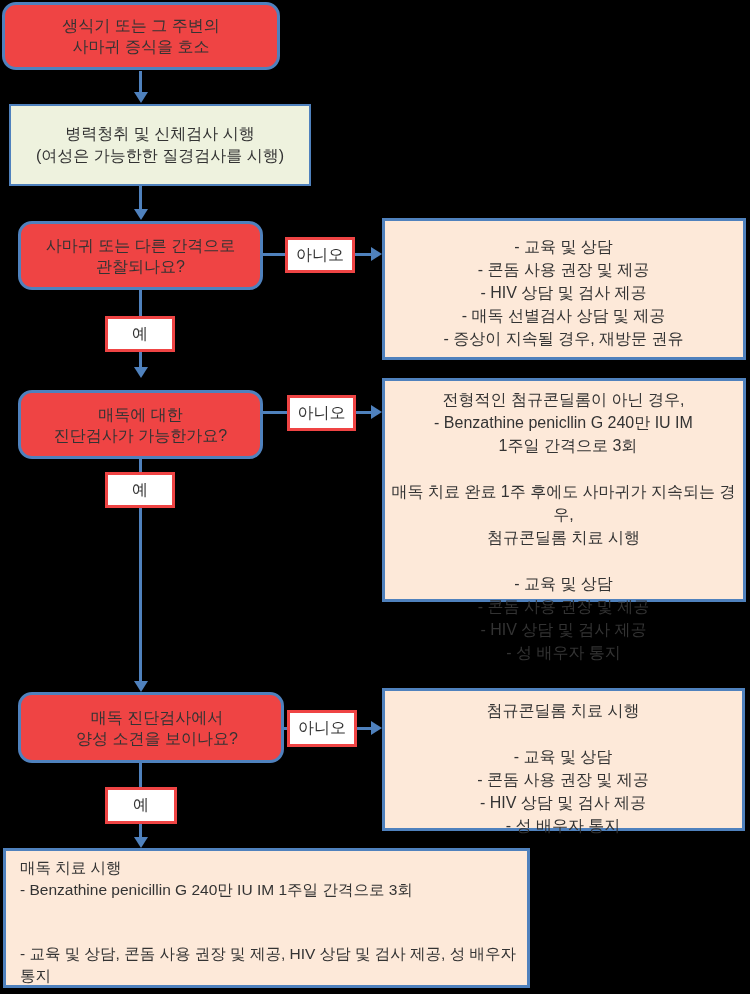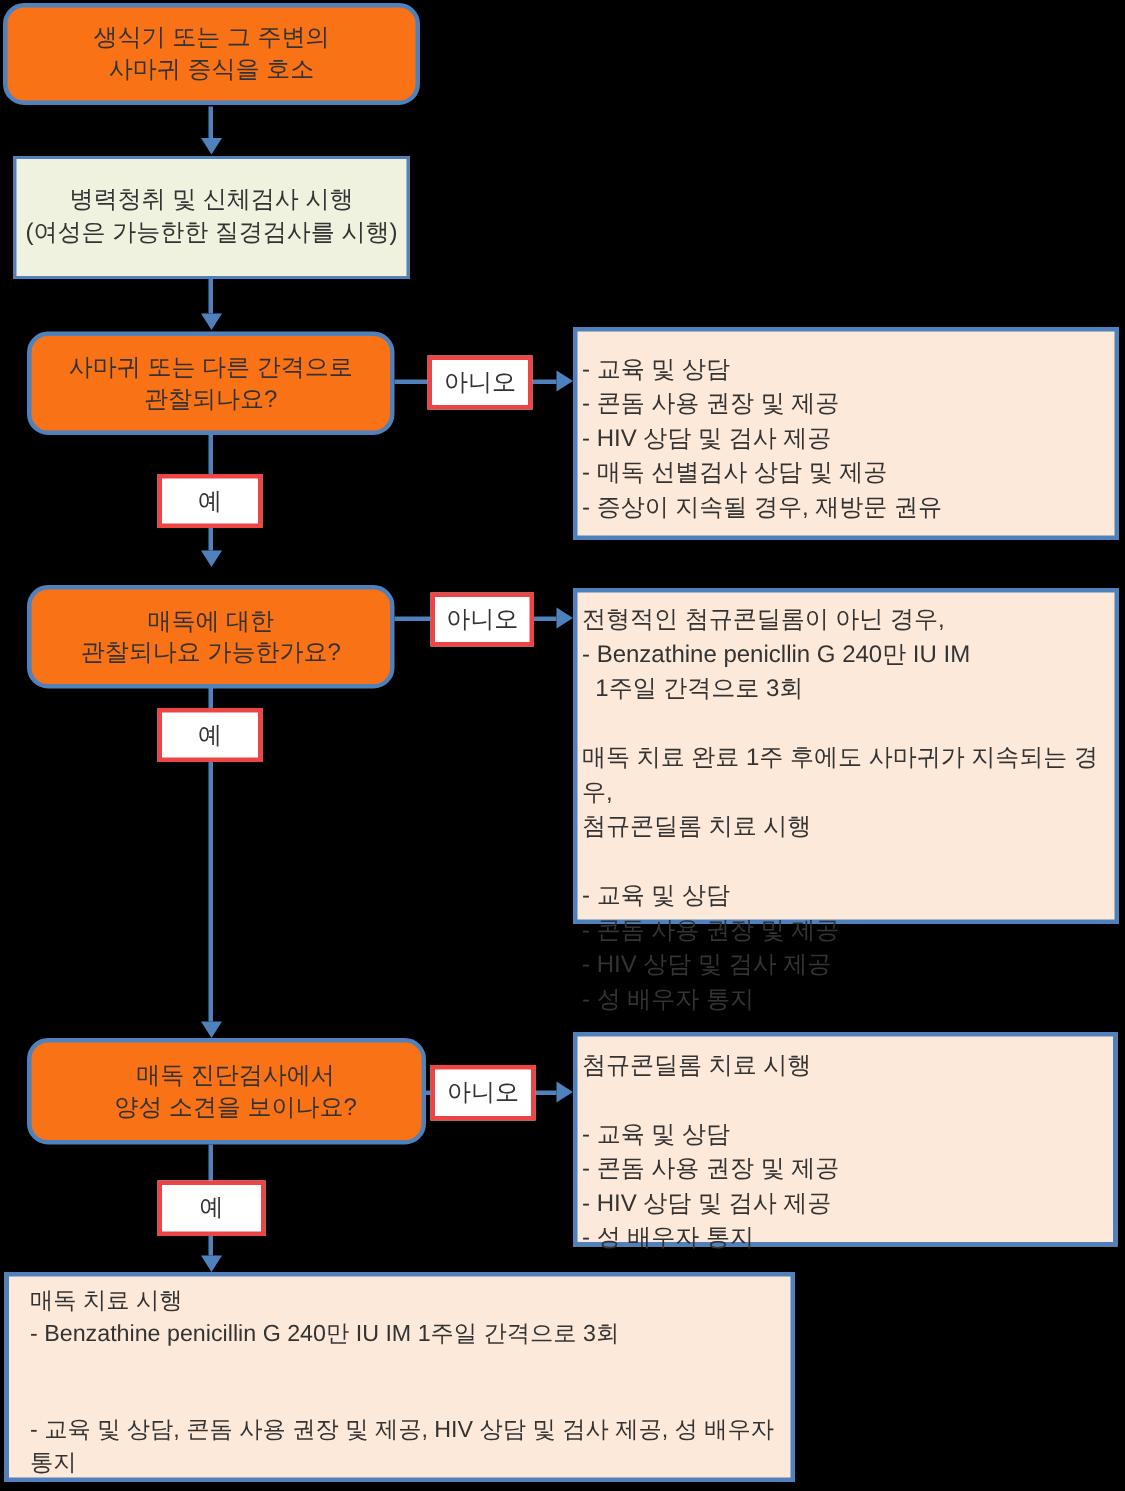--- a/index.html
+++ b/index.html
@@ -7,21 +7,21 @@
     position: relative;
     width: 750px;
     height: 994px;
     background: #000;
     font-family: "Liberation Sans", sans-serif;
     color: #333333;
     overflow: hidden;
   }
   .box { position: absolute; box-sizing: border-box; z-index: 2; }
   .rounded {
-    background: #f97316;
+    background: #ef4444;
     border: 3px solid #4f81bd;
     border-radius: 14px;
     display: flex; flex-direction: column;
     justify-content: center; align-items: center;
     text-align: center;
     font-size: 16px;
   }
   .rounded .ln { line-height: 21px; min-height: 21px; }
   .exam {
     background: #eef2de;
@@ -29,21 +29,21 @@
     display: flex; flex-direction: column;
     justify-content: center; align-items: center;
     text-align: center;
     font-size: 16px;
   }
   .exam .ln { line-height: 22px; min-height: 22px; }
   .result {
     background: #fde9d9;
     border: 3px solid #4f81bd;
     font-size: 16px;
-    padding-left: 3px; padding-right: 4px;
+    padding-left: 3px; padding-right: 4px; text-align: center;
   }
   .result .ln { line-height: 23px; min-height: 23px; white-space: pre-wrap; }
   #result1 { padding-top: 14px; }
   #result2 { padding-top: 7px; }
   #result3 { padding-top: 8px; }
   .final {
     background: #fde9d9;
     border: 3px solid #4f81bd;
     font-size: 15.5px;
     padding: 6px 6px 0 14px;
@@ -96,33 +96,33 @@
   <div class="head-right" style="left:371px; top:405px;"></div>
   <div class="hline" style="left:263px; top:727px; width:24px;"></div>
   <div class="hline" style="left:357px; top:727px; width:14px;"></div>
   <div class="head-right" style="left:371px; top:721px;"></div>
 
   <div class="box rounded" style="left:2px; top:2px; width:278px; height:68px;">
       <div class="ln">생식기 또는 그 주변의</div>
       <div class="ln">사마귀 증식을 호소</div>
     </div>
 
-  <div class="box exam" style="left:9px; top:104px; width:264px; height:82px;">
+  <div class="box exam" style="left:9px; top:104px; width:302px; height:82px;">
       <div class="ln">병력청취 및 신체검사 시행</div>
       <div class="ln">(여성은 가능한한 질경검사를 시행)</div>
     </div>
 
   <div class="box rounded" style="left:18px; top:221px; width:245px; height:69px;">
       <div class="ln">사마귀 또는 다른 간격으로</div>
       <div class="ln">관찰되나요?</div>
     </div>
 
   <div class="box rounded" style="left:18px; top:390px; width:245px; height:69px;">
       <div class="ln">매독에 대한</div>
-      <div class="ln">관찰되나요 가능한가요?</div>
+      <div class="ln">진단검사가 가능한가요?</div>
     </div>
 
   <div class="box rounded" style="left:18px; top:692px; width:266px; height:71px;padding-left:12px;">
       <div class="ln">매독 진단검사에서</div>
       <div class="ln">양성 소견을 보이나요?</div>
     </div>
 
   <div class="box label" style="left:105px; top:316px; width:70px; height:36px;">
       <span>예</span>
     </div>
@@ -143,21 +143,21 @@
     </div>
 
   <div id="result1" class="box result" style="left:382px; top:218px; width:364px; height:142px;">
       <div class="ln">- 교육 및 상담</div>
       <div class="ln">- 콘돔 사용 권장 및 제공</div>
       <div class="ln">- HIV 상담 및 검사 제공</div>
       <div class="ln">- 매독 선별검사 상담 및 제공</div>
       <div class="ln">- 증상이 지속될 경우, 재방문 권유</div>
     </div>
 
-  <div id="result2" class="box result" style="left:382px; top:392px; width:364px; height:224px;">
+  <div id="result2" class="box result" style="left:382px; top:378px; width:364px; height:224px;">
       <div class="ln">전형적인 첨규콘딜롬이 아닌 경우,</div>
       <div class="ln">- Benzathine penicllin G 240만 IU IM</div>
       <div class="ln">&nbsp;&nbsp;1주일 간격으로 3회</div>
       <div class="ln"></div>
       <div class="ln">매독 치료 완료 1주 후에도 사마귀가 지속되는 경우,</div>
       <div class="ln">첨규콘딜롬 치료 시행</div>
       <div class="ln"></div>
       <div class="ln">- 교육 및 상담</div>
       <div class="ln">- 콘돔 사용 권장 및 제공</div>
       <div class="ln">- HIV 상담 및 검사 제공</div>

